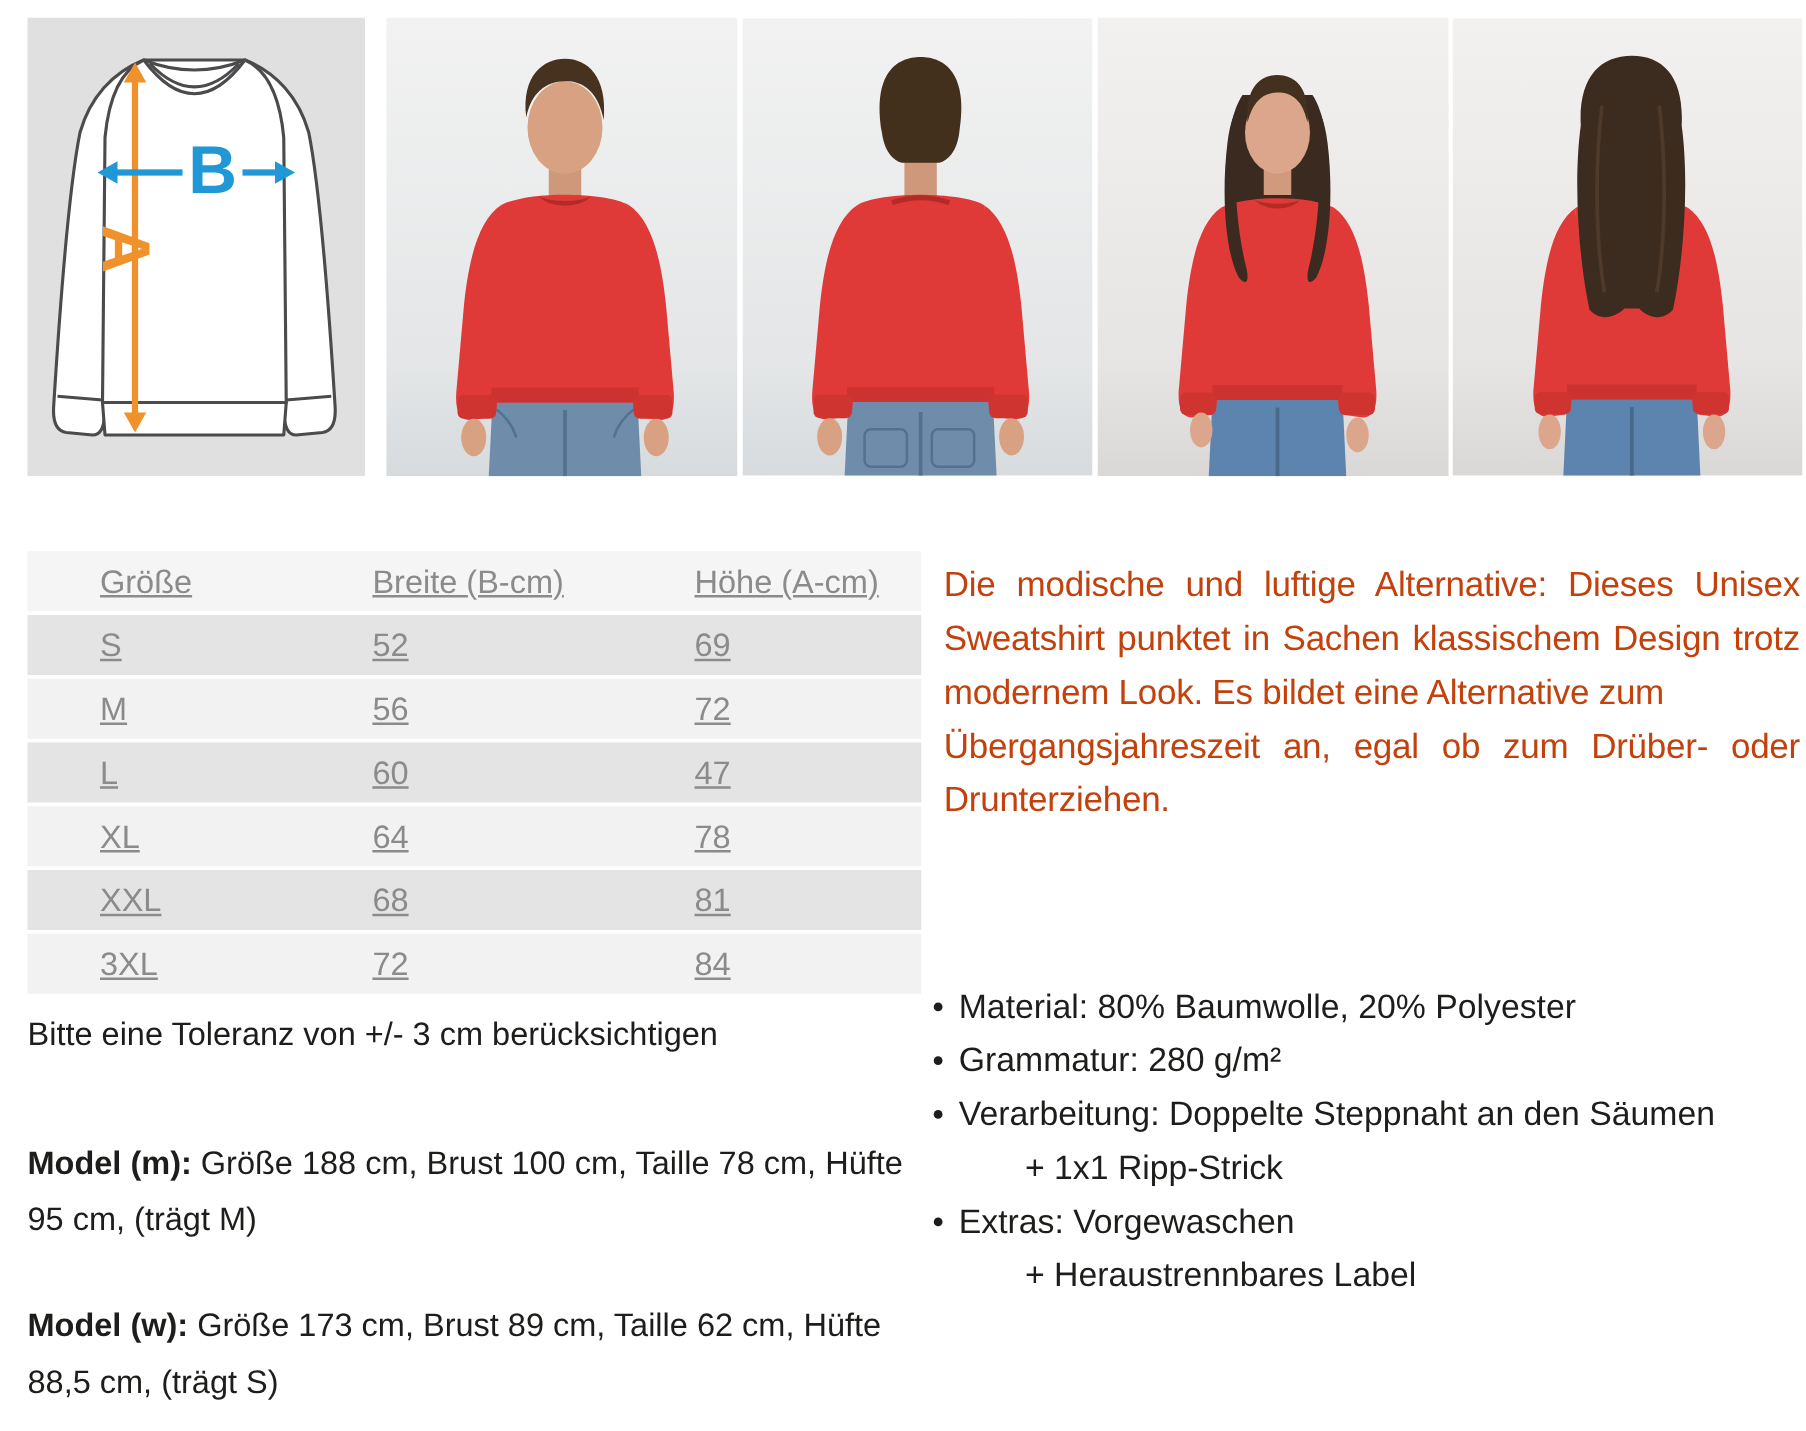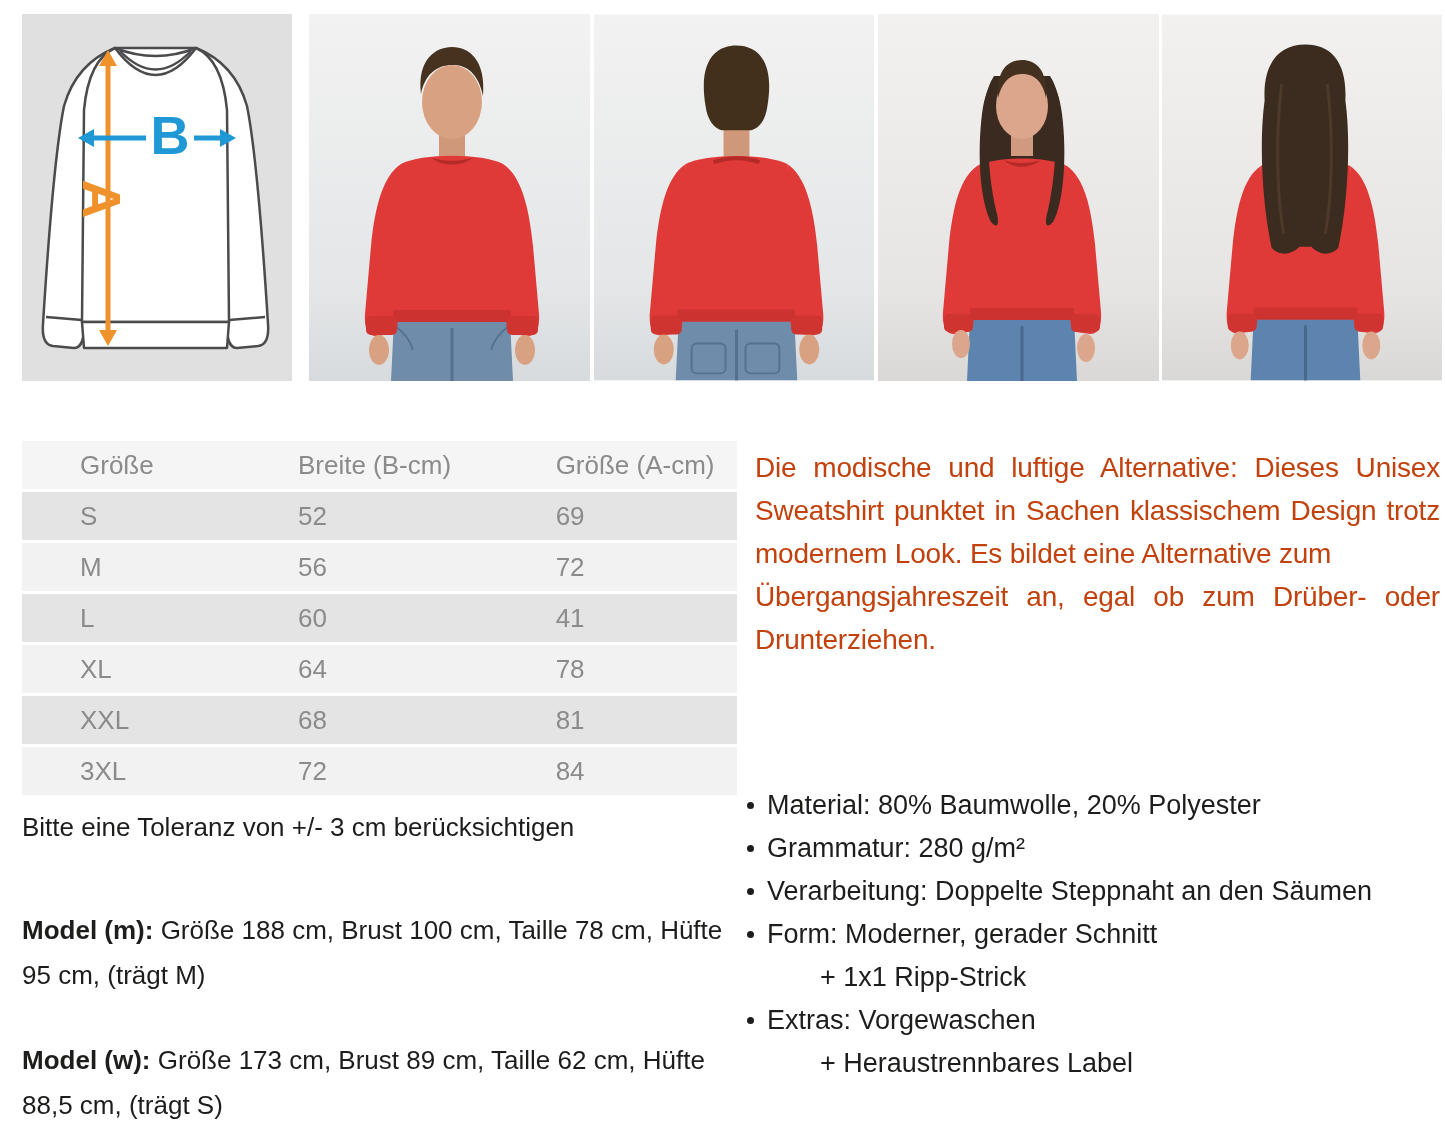--- a/index.html
+++ b/index.html
@@ -13,21 +13,21 @@
   .tile svg{display:block;width:100%;height:100%;}
   .t1{width:277px;margin-right:14px;}
   .t2{width:281px;margin-right:4px;}
   .t3{width:280px;margin-right:4px;}
   .t4{width:281px;margin-right:3px;}
   .t5{width:280px;}
   
   .size-table{position:absolute;left:22px;top:441px;width:715px;}
   .trow{display:grid;grid-template-columns:33% 38% 29%;height:48px;margin-bottom:3px;
         align-items:center;font-size:26px;color:#8b8b8b;}
-  .trow > div{white-space:nowrap;}
+  .trow > div{white-space:nowrap;text-decoration:underline;}
   .trow > div:nth-child(1){padding-left:58px;}
   .trow > div:nth-child(2){padding-left:40px;}
   .trow > div:nth-child(3){padding-left:26px;}
   .trow.hdr{background:#f5f5f5;}
   .trow.dark{background:#e4e4e4;}
   .trow.light{background:#f2f2f2;}
   
   .tolerance{position:absolute;left:22px;top:812px;font-size:26px;color:#1d1d1b;}
   .model-block{position:absolute;left:22px;width:714px;font-size:26px;line-height:45px;color:#1d1d1b;white-space:pre-wrap;}
   .model-m{top:908px;}
@@ -231,36 +231,36 @@
         <ellipse cx="210" cy="332" rx="9" ry="14"></ellipse>
       </g>
     </svg>
   </div>
 </div>
 
 <div class="size-table">
   <div class="trow hdr">
     <div>Größe</div>
     <div>Breite (B-cm)</div>
-    <div>Größe (A-cm)</div>
+    <div>Höhe (A-cm)</div>
   </div>
   <div class="trow dark">
     <div>S</div>
     <div>52</div>
     <div>69</div>
   </div>
   <div class="trow light">
     <div>M</div>
     <div>56</div>
     <div>72</div>
   </div>
   <div class="trow dark">
     <div>L</div>
     <div>60</div>
-    <div>41</div>
+    <div>47</div>
   </div>
   <div class="trow light">
     <div>XL</div>
     <div>64</div>
     <div>78</div>
   </div>
   <div class="trow dark">
     <div>XXL</div>
     <div>68</div>
     <div>81</div>
@@ -292,24 +292,20 @@
     <span class="ftext">Material: 80% Baumwolle, 20% Polyester</span>
   </div>
   <div class="frow">
     <span class="dot"></span>
     <span class="ftext">Grammatur: 280 g/m²</span>
   </div>
   <div class="frow">
     <span class="dot"></span>
     <span class="ftext">Verarbeitung: Doppelte Steppnaht an den Säumen</span>
   </div>
-  <div class="frow">
-    <span class="dot"></span>
-    <span class="ftext">Form: Moderner, gerader Schnitt</span>
-  </div>
   <div class="frow cont">
     <span class="ftext">+ 1x1 Ripp-Strick</span>
   </div>
   <div class="frow">
     <span class="dot"></span>
     <span class="ftext">Extras: Vorgewaschen</span>
   </div>
   <div class="frow cont">
     <span class="ftext">+ Heraustrennbares Label</span>
   </div>

